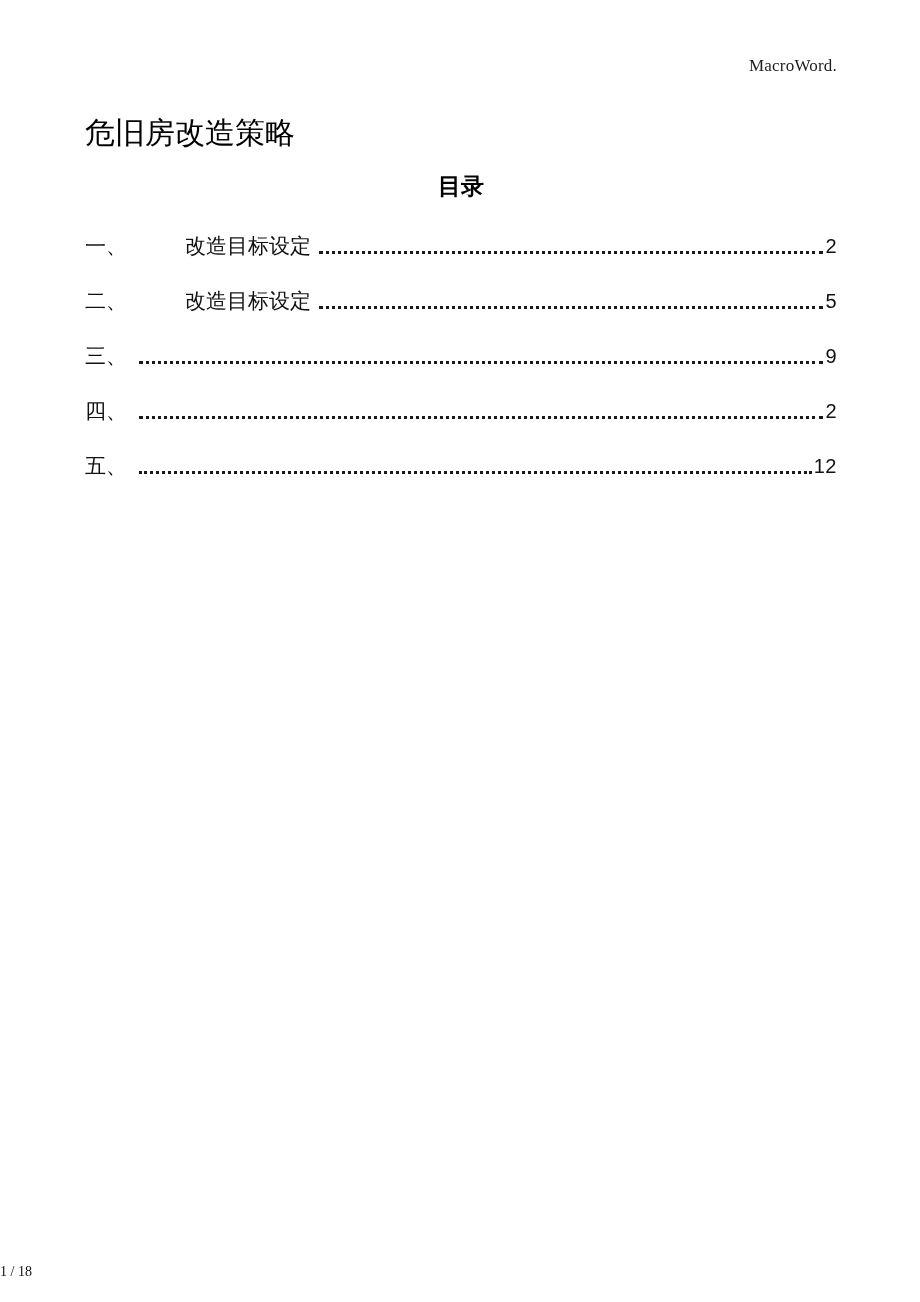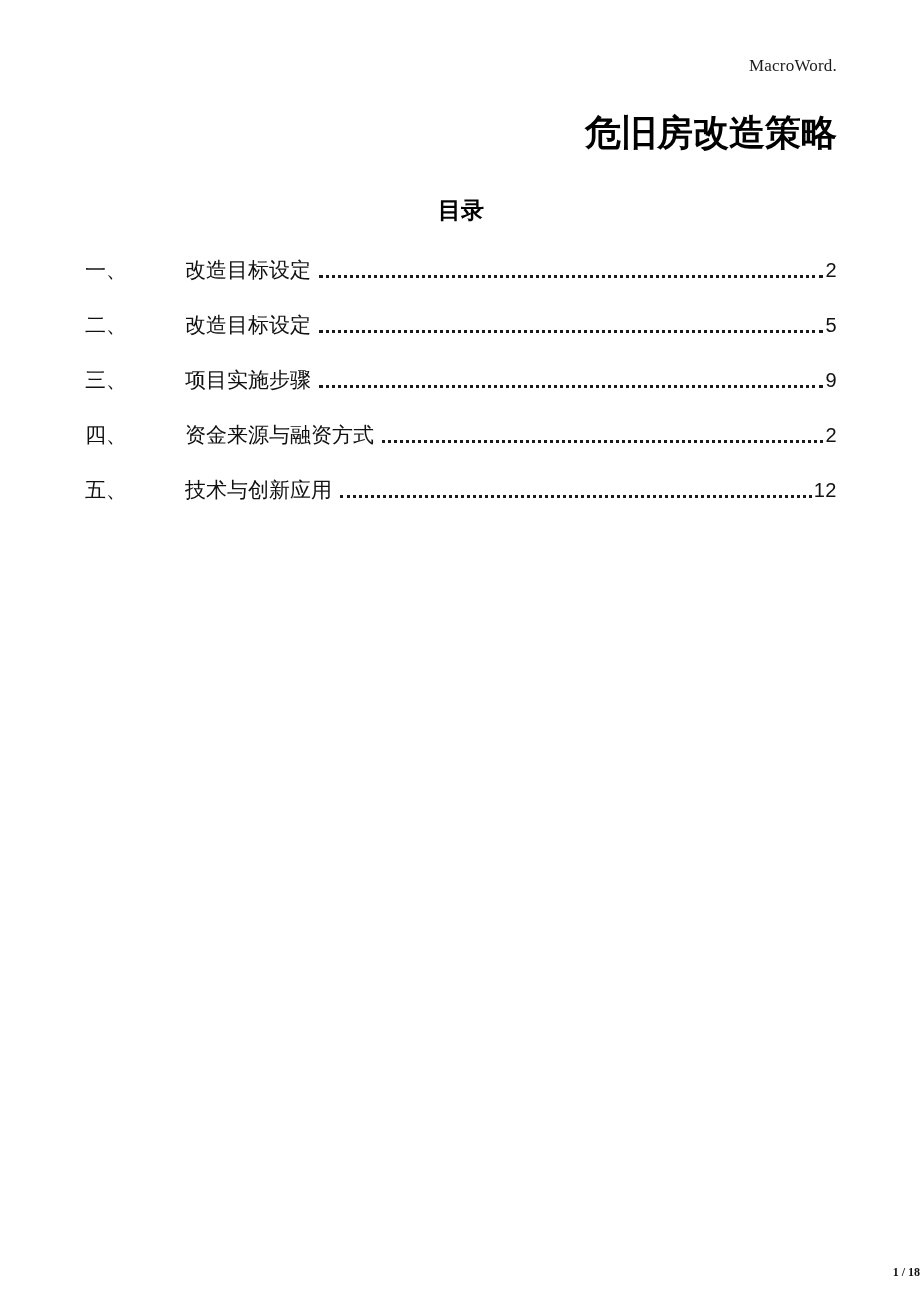--- a/index.html
+++ b/index.html
@@ -20,28 +20,28 @@
   }
   .brand {
     text-align: right;
     font-family: "Liberation Serif", serif;
     font-size: 17px;
     color: #1c1c1c;
     letter-spacing: 0.2px;
   }
   .doc-title {
     margin-top: 36px;
-    text-align: right;
-    font-size: 36px;
+    text-align: left;
+    font-size: 30px;
     line-height: 42px;
-    font-weight: 700;
+    font-weight: 400;
     color: #000000;
   }
   .toc-heading {
-    margin-top: 40px;
+    margin-top: 16px;
     text-align: center;
     font-size: 23px;
     line-height: 32px;
     font-weight: 700;
     color: #000000;
   }
   .toc {
     margin-top: 16px;
   }
   .toc-row {
@@ -76,24 +76,24 @@
     font-size: 20px;
     font-weight: 400;
     color: #111111;
     letter-spacing: 0.5px;
   }
   .footer {
     position: absolute;
     left: 0;
     bottom: 22px;
     width: 100%;
-    text-align: right;
+    text-align: left;
     font-family: "Liberation Serif", serif;
-    font-size: 12px;
-    font-weight: 700;
+    font-size: 14px;
+    font-weight: 400;
     color: #111111;
   }
 </style>
 </head>
 <body>
 
 <div class="page">
 
   <div class="brand">MacroWord.</div>
 
@@ -112,35 +112,32 @@
 
     <div class="toc-row">
       <span class="toc-num">二、</span>
       <span class="toc-label">改造目标设定</span>
       <span class="leader"></span>
       <span class="toc-page">5</span>
     </div>
 
     <div class="toc-row">
       <span class="toc-num">三、</span>
-      <span class="toc-label">项目实施步骤</span>
       <span class="leader"></span>
       <span class="toc-page">9</span>
     </div>
 
     <div class="toc-row">
       <span class="toc-num">四、</span>
-      <span class="toc-label">资金来源与融资方式</span>
       <span class="leader"></span>
       <span class="toc-page">2</span>
     </div>
 
     <div class="toc-row">
       <span class="toc-num">五、</span>
-      <span class="toc-label">技术与创新应用</span>
       <span class="leader"></span>
       <span class="toc-page">12</span>
     </div>
 
   </div>
 
   <div class="footer">
     <span>1 / 18</span>
   </div>
 

